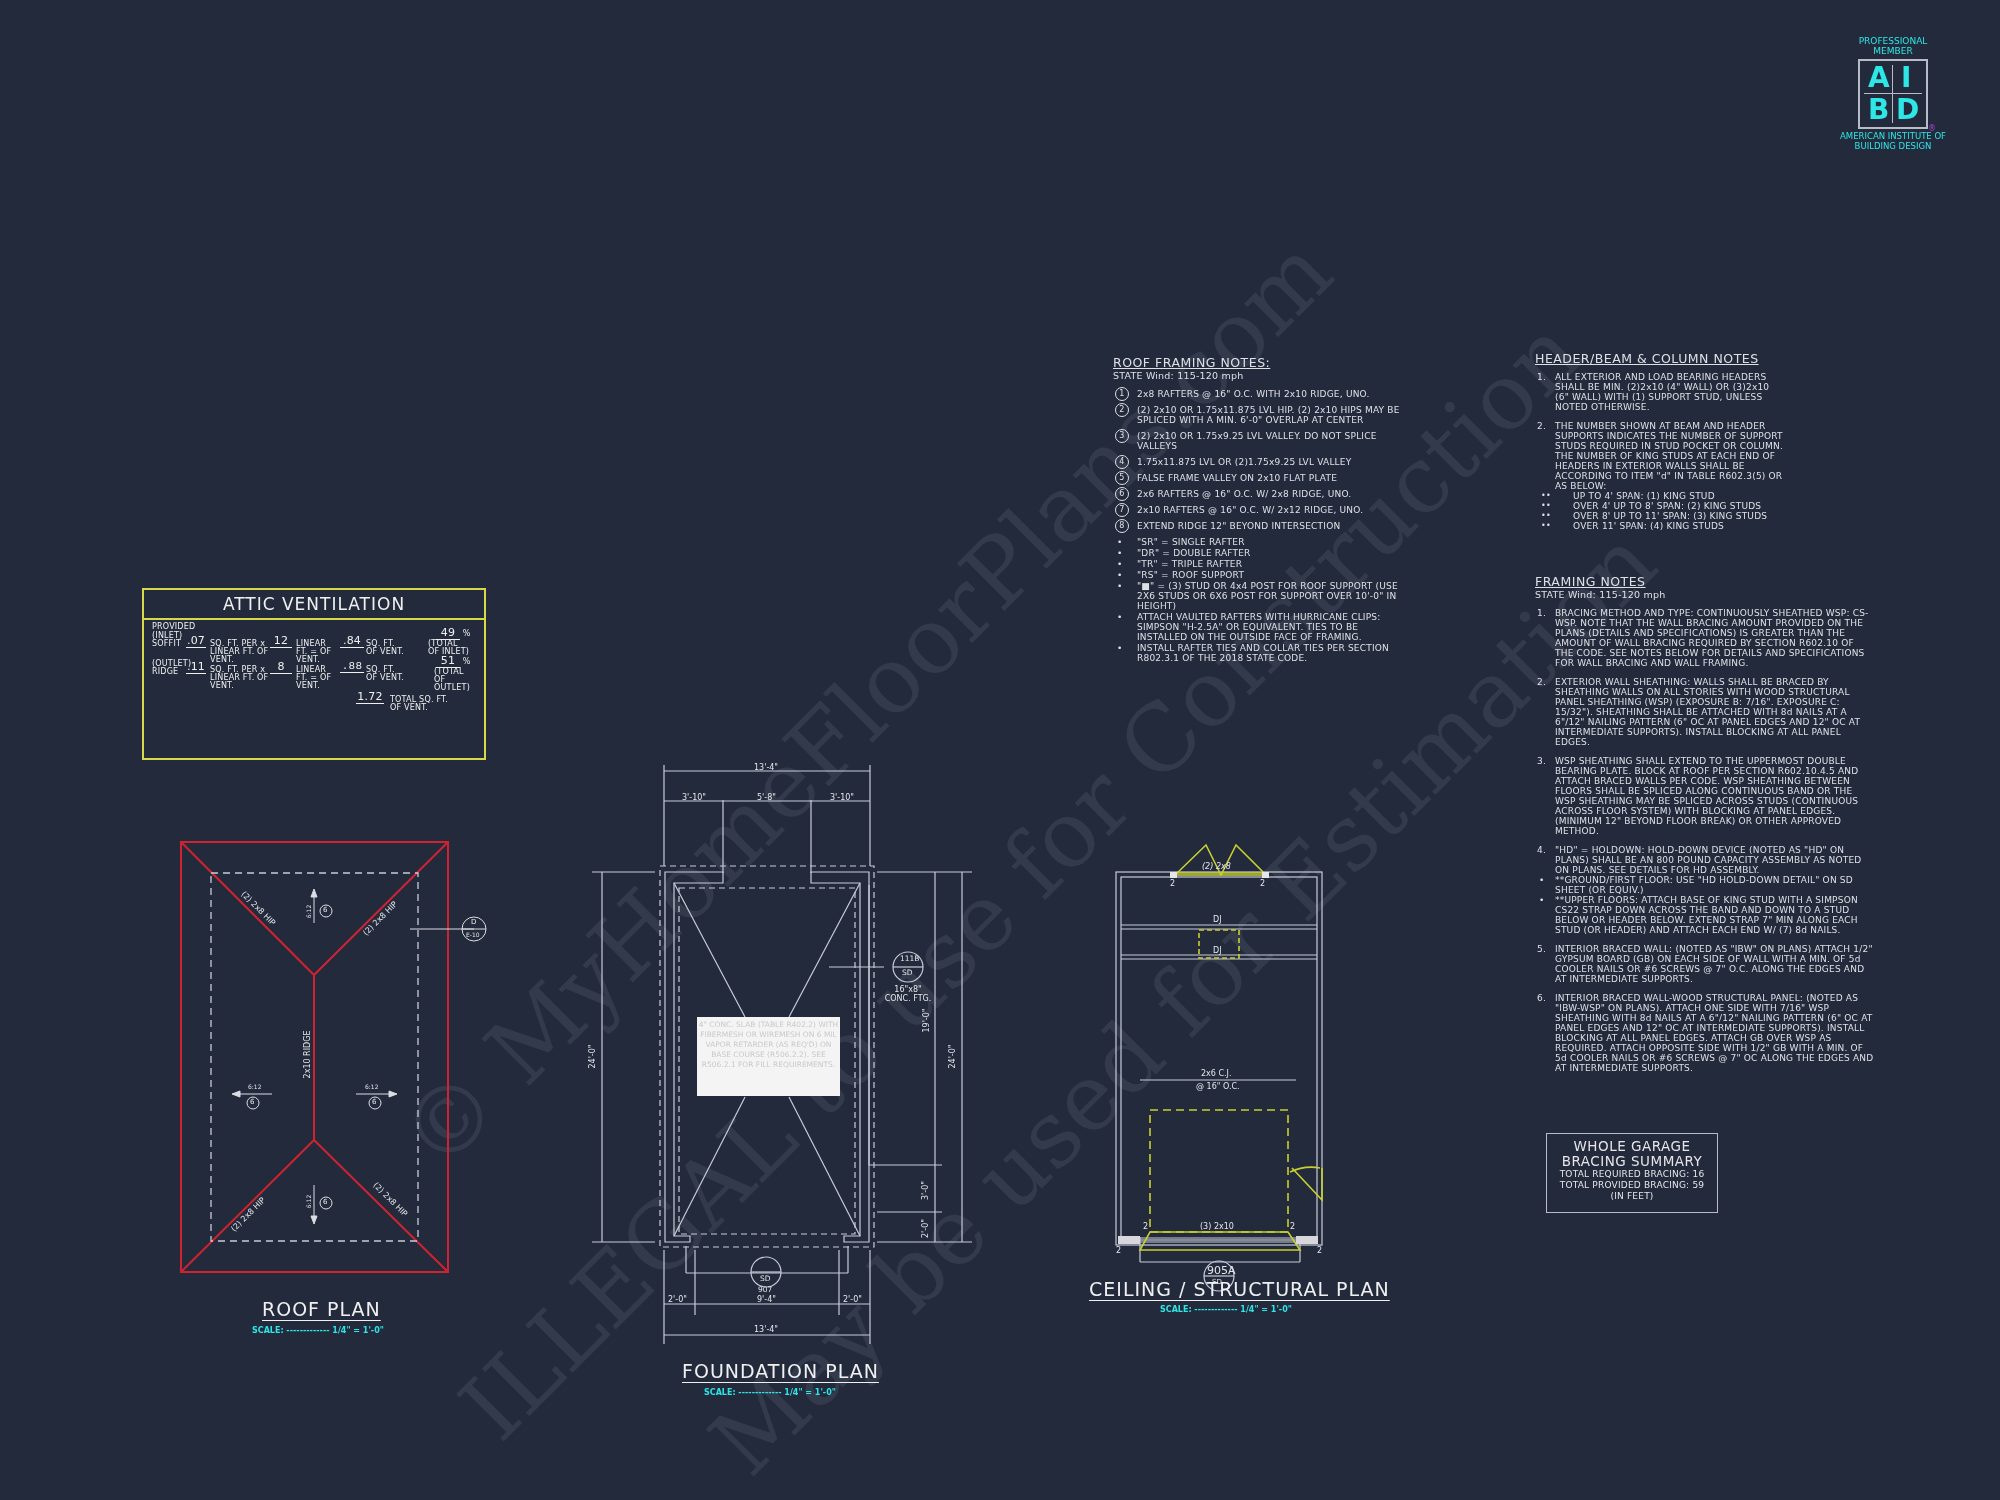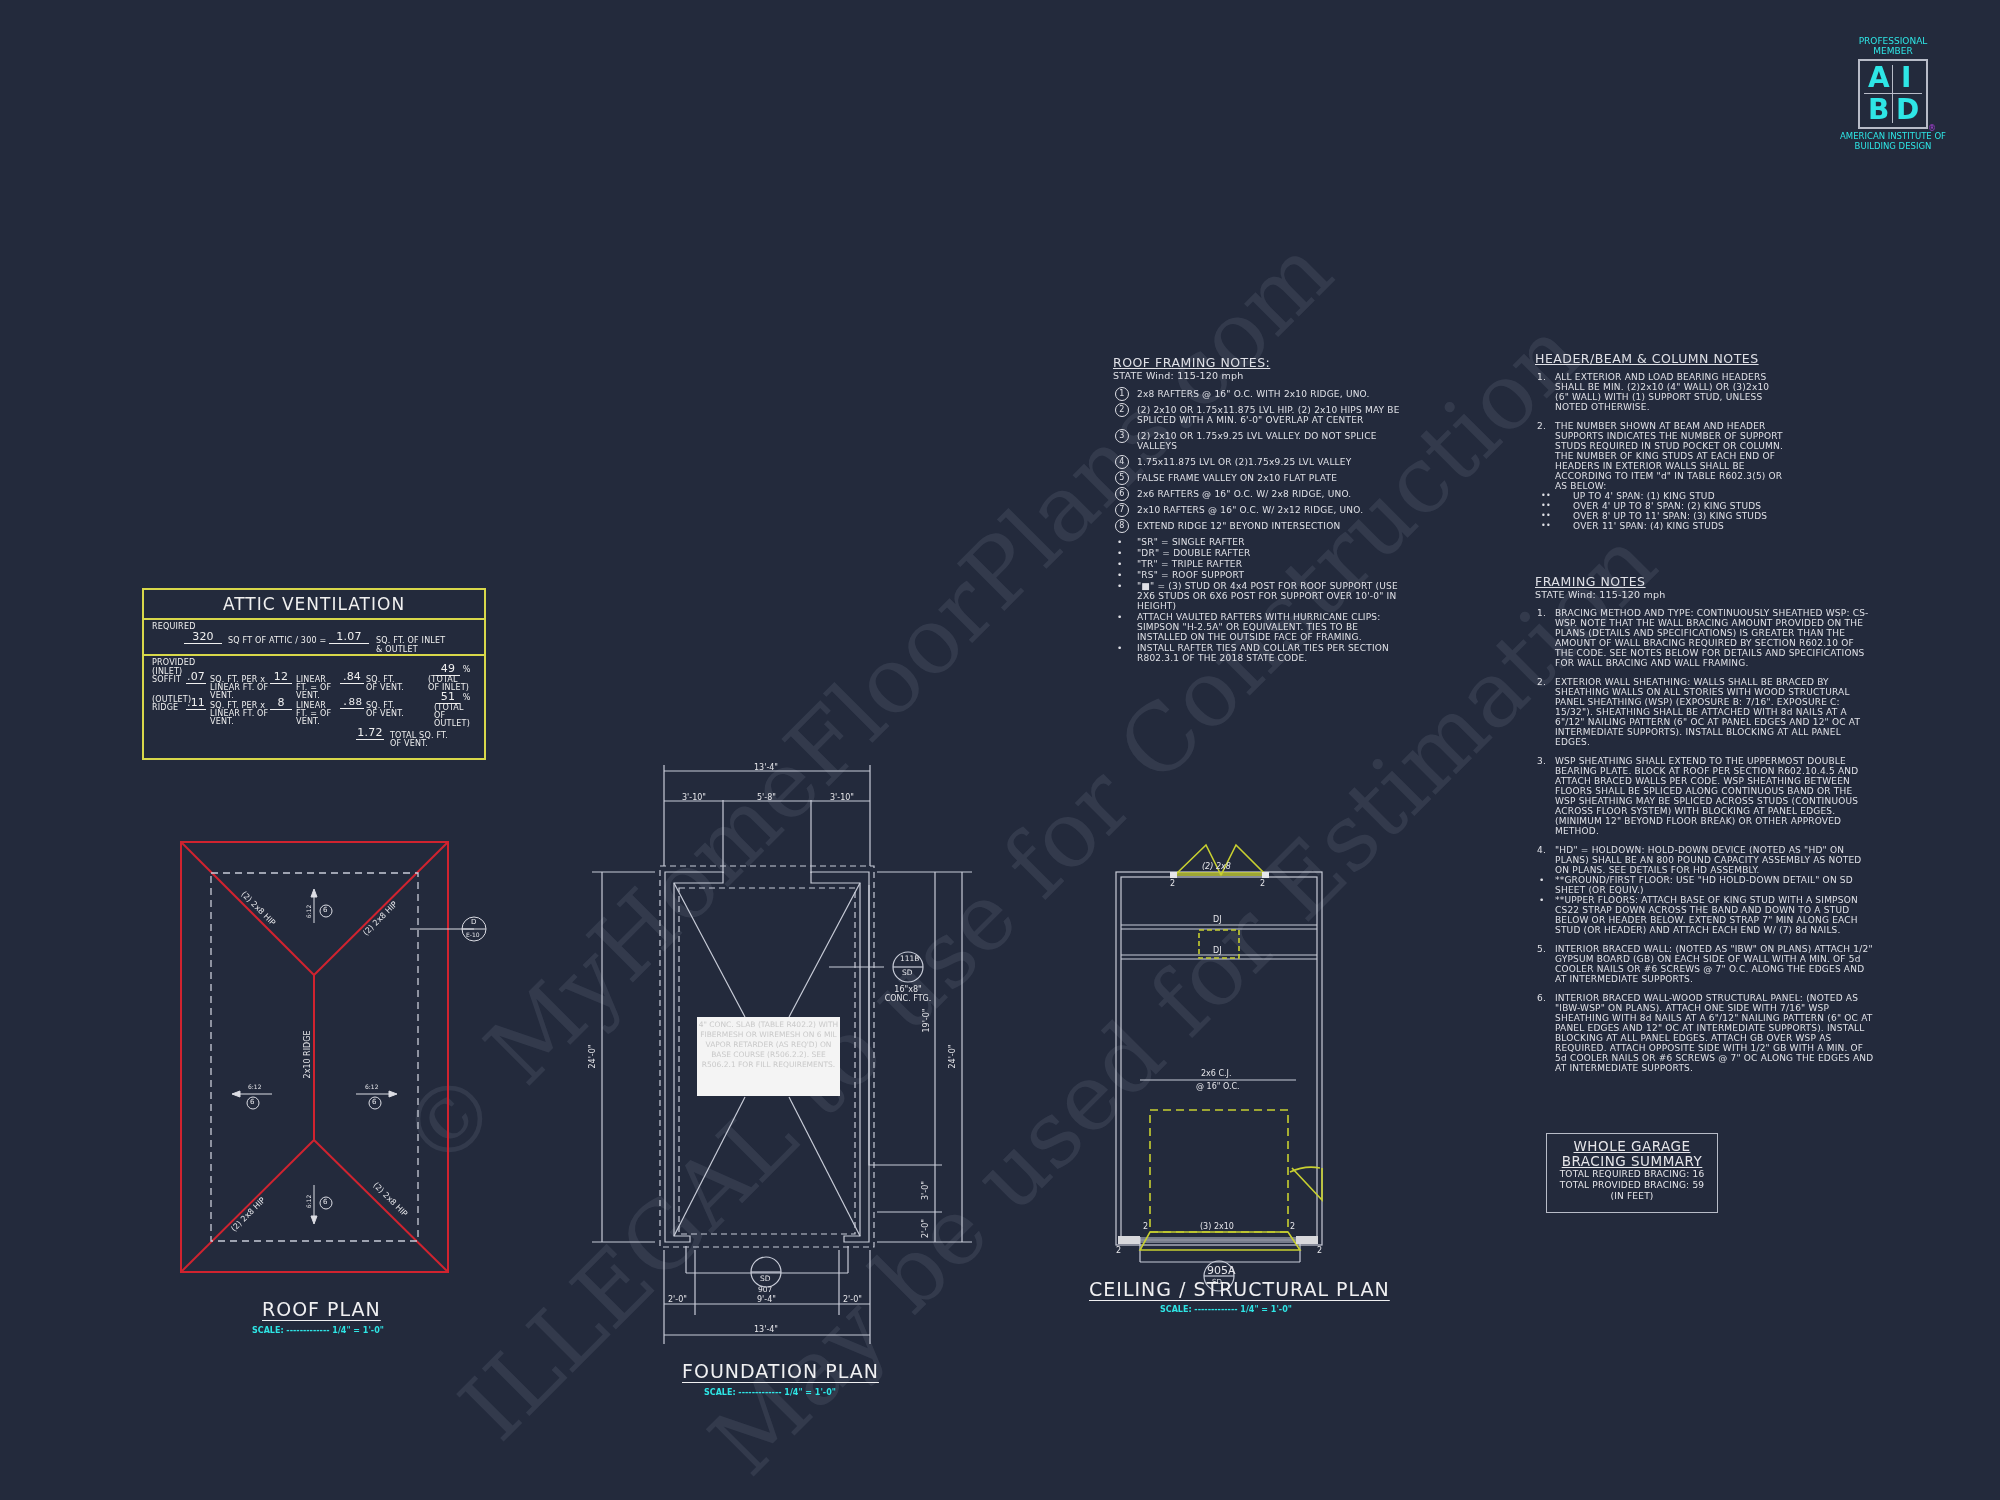--- a/index.html
+++ b/index.html
@@ -28,21 +28,21 @@
   .rf-item .num{position:absolute;left:2px;top:-2px;width:12px;height:12px;border:1px solid #dfe0e6;border-radius:50%;font-size:8px;line-height:12px;text-align:center;}
   .bullet{position:relative;padding-left:24px;margin-bottom:1px;}
   .bullet:before{content:"•";position:absolute;left:4px;}
   .hn-item{position:relative;padding-left:20px;margin-bottom:9px;}
   .hn-item .n{position:absolute;left:2px;}
   .dbul{position:relative;padding-left:38px;}
   .dbul:before{content:"••";position:absolute;left:6px;font-size:8px;}
   .sbul{position:relative;padding-left:20px;}
   .sbul:before{content:"•";position:absolute;left:4px;}
   .summary{left:1546px;top:1133px;width:170px;height:78px;border:1.5px solid #b8bcc8;text-align:center;font-size:9px;line-height:11px;color:#e6e6ea;}
-  .summary .t{font-size:13.5px;line-height:15px;text-decoration:underline;letter-spacing:0.5px;}
+  .summary .t{font-size:13.5px;line-height:15px;letter-spacing:0.5px;}
   .plan-title{font-size:19px;letter-spacing:1px;color:#f0f0f2;text-decoration:underline;text-underline-offset:4px;white-space:nowrap;}
   .scale{font-size:8px;color:#2ee6e6;white-space:nowrap;font-weight:bold;}
   .lbl{font-size:8px;color:#e6e6ea;white-space:nowrap;}
   .wm{font-family:"DejaVu Serif",serif;color:rgba(200,205,225,0.10);white-space:nowrap;transform-origin:left top;}
   .slabnote{left:697px;top:1017px;width:143px;height:79px;background:#f4f4f4;color:#c9c9c9;font-size:7.5px;line-height:10px;text-align:center;padding-top:3px;box-sizing:border-box;}
 </style>
 </head>
 <body>
 
 <div class="abs wm" style="left:380px;top:1115px;font-size:92px;transform:rotate(-45deg);">© MyHomeFloorPlans.com</div>
@@ -160,27 +160,20 @@
     <span style="left:36px;top:34px;">D</span>
     <div class="abs" style="left:32px;top:4px;width:1px;height:58px;background:#b8bcc8;"></div>
     <div class="abs" style="left:4px;top:32px;width:58px;height:1px;background:#b8bcc8;"></div>
     <div class="reg">®</div>
   </div>
   <div class="bot">AMERICAN INSTITUTE OF BUILDING DESIGN</div>
 </div>
 
 <div class="abs attic cad">
   <div class="title">ATTIC VENTILATION</div>
-  <div class="req">
-    <div class="abs" style="left:8px;top:2px;">REQUIRED</div>
-    <div class="abs" style="left:40px;top:10px;"><span class="val" style="width:38px;">320</span></div>
-    <div class="abs" style="left:84px;top:16px;">SQ FT OF ATTIC / 300 =</div>
-    <div class="abs" style="left:185px;top:10px;"><span class="val" style="width:40px;">1.07</span></div>
-    <div class="abs" style="left:232px;top:16px;width:70px;line-height:9px;">SQ. FT. OF INLET &amp; OUTLET</div>
-  </div>
   <div class="prov">
     <div class="abs" style="left:8px;top:2px;">PROVIDED</div>
 
     <div class="abs" style="left:8px;top:12px;width:34px;line-height:8px;">(INLET) SOFFIT</div>
     <div class="abs" style="left:42px;top:14px;"><span class="val" style="width:20px;">.07</span></div>
     <div class="abs" style="left:66px;top:20px;width:80px;line-height:8px;">SQ. FT. PER x LINEAR FT. OF VENT.</div>
     <div class="abs" style="left:126px;top:14px;"><span class="val" style="width:22px;">12</span></div>
     <div class="abs" style="left:152px;top:20px;width:42px;line-height:8px;">LINEAR FT. = OF VENT.</div>
     <div class="abs" style="left:196px;top:14px;"><span class="val" style="width:24px;">.84</span></div>
     <div class="abs" style="left:222px;top:20px;width:42px;line-height:8px;">SQ. FT. OF VENT.</div>

